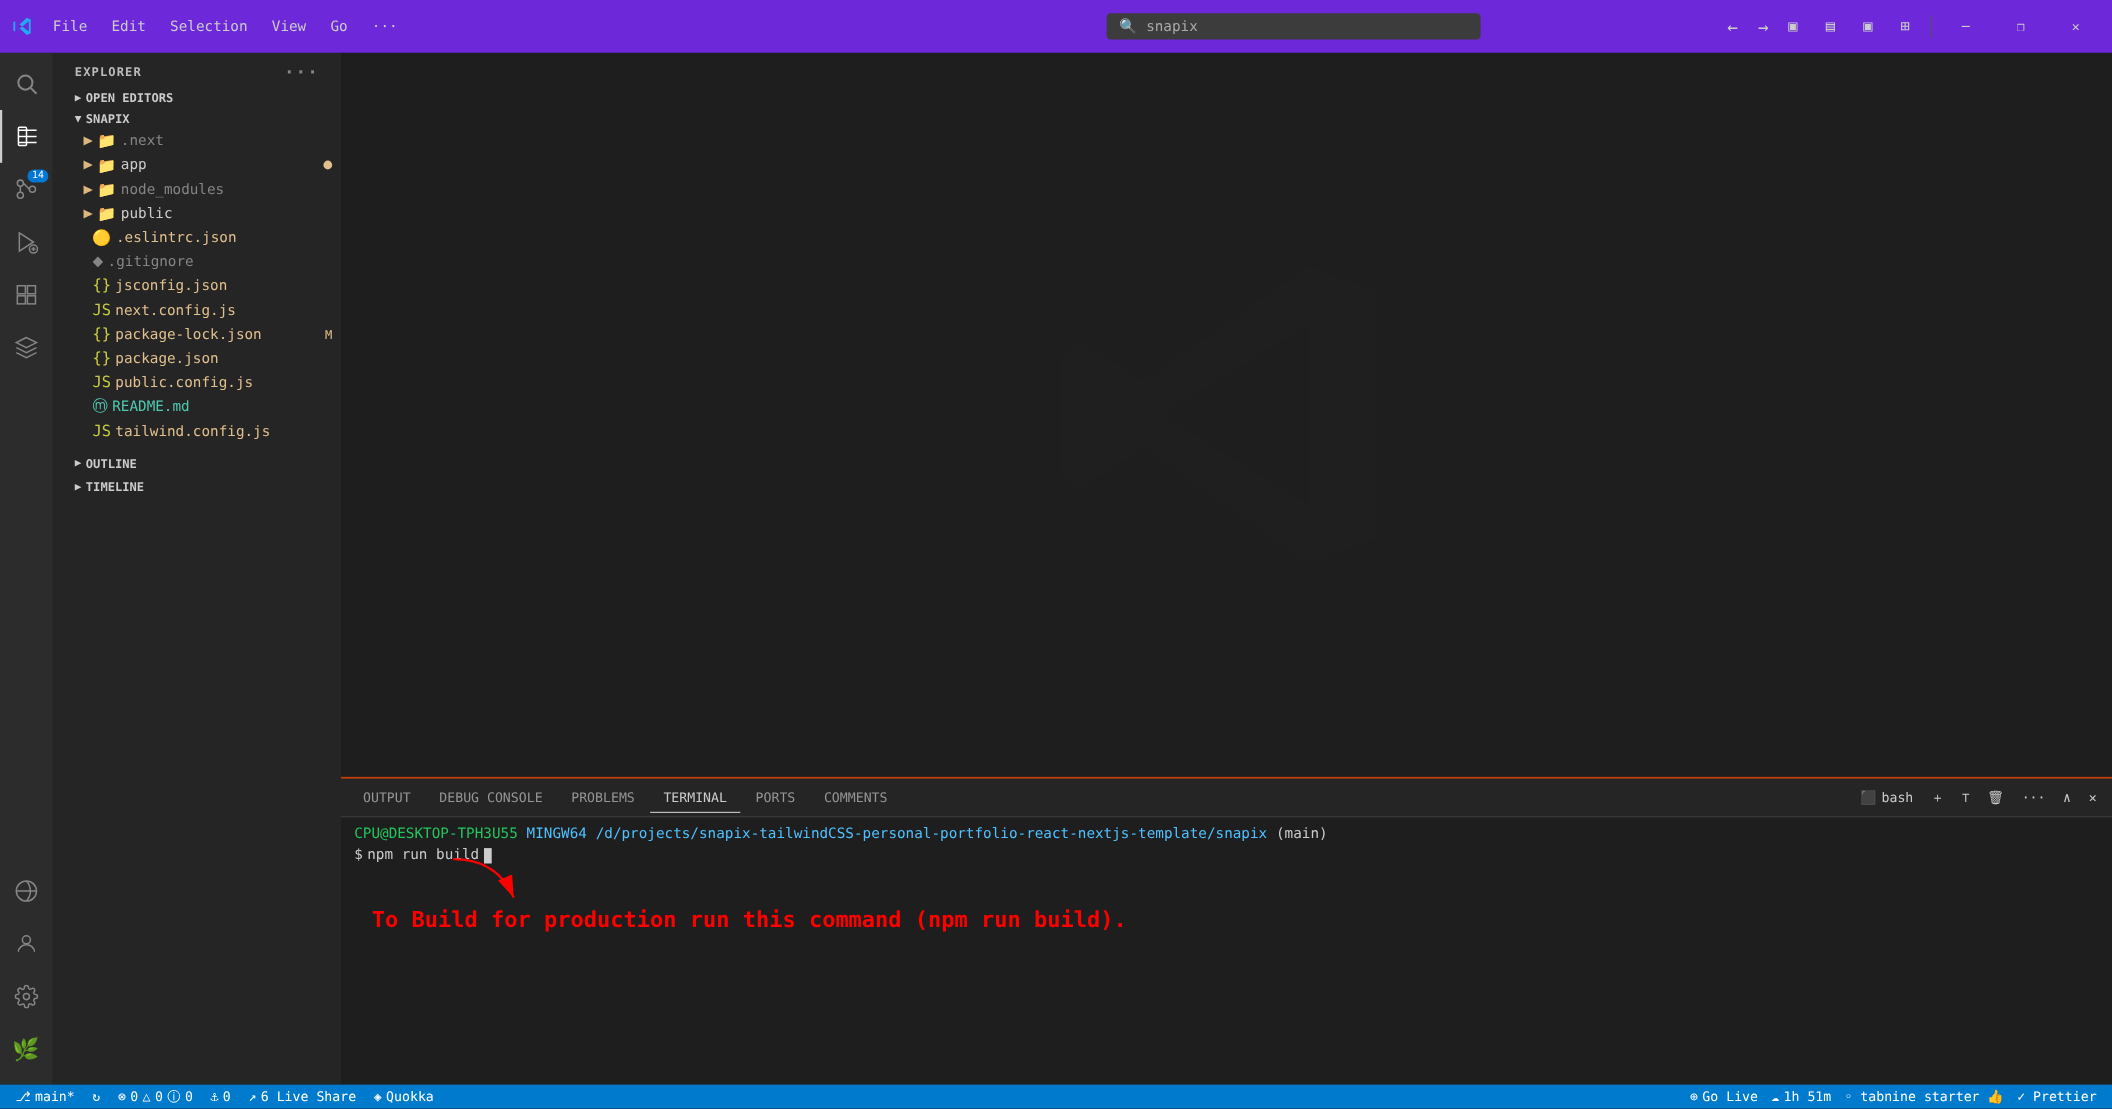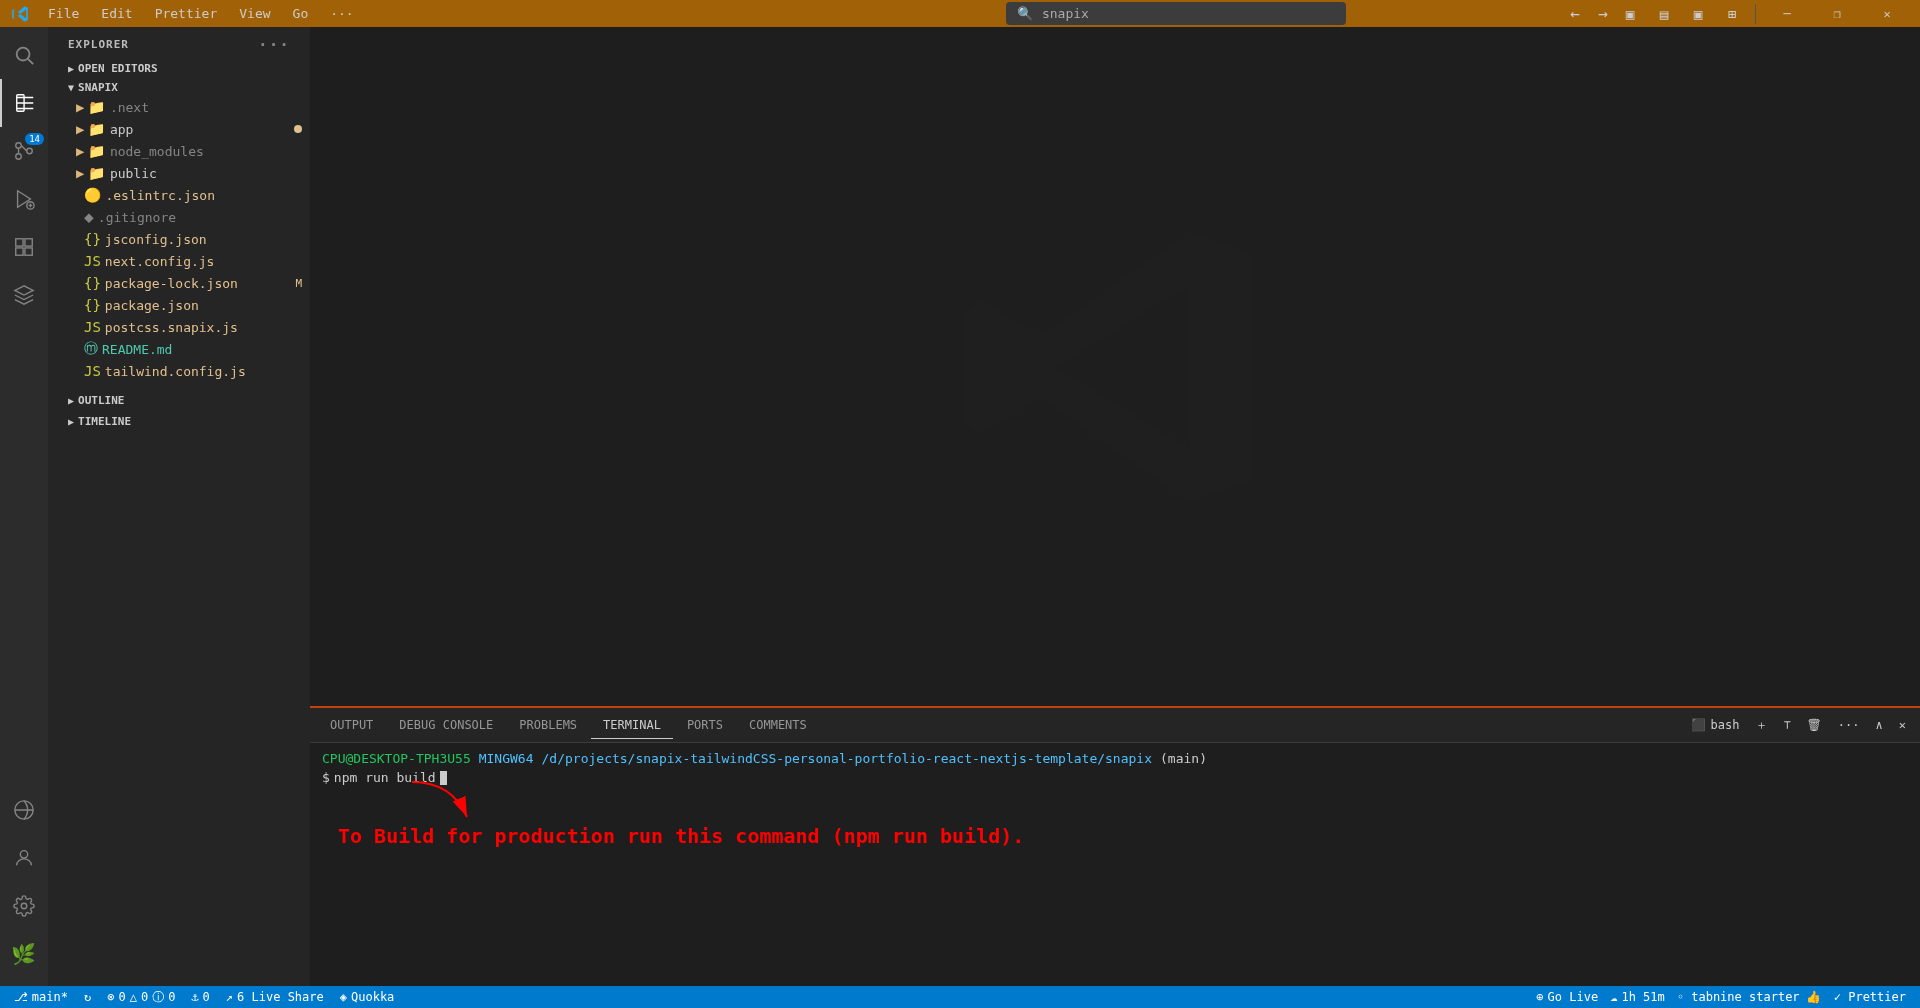--- a/index.html
+++ b/index.html
@@ -9,22 +9,22 @@
       background: #1e1e1e;
       font-family: 'Segoe UI', Consolas, monospace;
       color: #cccccc;
       overflow: hidden;
       display: flex;
       flex-direction: column;
     }
 
     
     .titlebar {
-      height: 27px;
-      background: #a16207;
+      height: 48px;
+      background: #6d28d9;
       display: flex;
       align-items: center;
       padding: 0 10px;
       flex-shrink: 0;
       user-select: none;
     }
     .titlebar-logo {
       width: 20px;
       height: 20px;
       margin-right: 8px;
@@ -383,21 +383,21 @@
 
 <div class="titlebar">
   <div class="titlebar-logo">
     <svg width="18" height="18" viewBox="0 0 100 100">
       <path d="M74.3 6.3L37.5 40.6 15.4 23.8 6.3 28.8v42.4l9.1 5L37.5 59.4l36.8 34.3L93.7 85V15L74.3 6.3zM84.4 75.6L50 48.7V51.3L15.6 75.6V24.4L50 48.7V51.3L84.4 24.4V75.6z" fill="#23a9f2"></path>
     </svg>
   </div>
   <div class="titlebar-menu">
     <span class="menu-item">File</span>
     <span class="menu-item">Edit</span>
-    <span class="menu-item">Prettier</span>
+    <span class="menu-item">Selection</span>
     <span class="menu-item">View</span>
     <span class="menu-item">Go</span>
     <span class="menu-item">···</span>
   </div>
   <div style="flex:1; display:flex; justify-content:center;">
     <div class="titlebar-search">
       <span style="color:#aaa;">🔍</span>
       <span>snapix</span>
     </div>
   </div>
@@ -555,21 +555,21 @@
         <span class="item-badge">M</span>
       </div>
 
       <div class="tree-item" style="padding-left:36px;">
         <span class="item-icon" style="color:#cbcb41;">{}</span>
         <span class="item-label color-yellow">package.json</span>
       </div>
 
       <div class="tree-item" style="padding-left:36px;">
         <span class="item-icon" style="color:#cbcb41;">JS</span>
-        <span class="item-label color-yellow">postcss.snapix.js</span>
+        <span class="item-label color-yellow">public.config.js</span>
       </div>
 
       <div class="tree-item" style="padding-left:36px;">
         <span class="item-icon" style="color:#4ec9b0;">ⓜ</span>
         <span class="item-label color-blue">README.md</span>
       </div>
 
       <div class="tree-item" style="padding-left:36px;">
         <span class="item-icon" style="color:#cbcb41;">JS</span>
         <span class="item-label color-yellow">tailwind.config.js</span>

